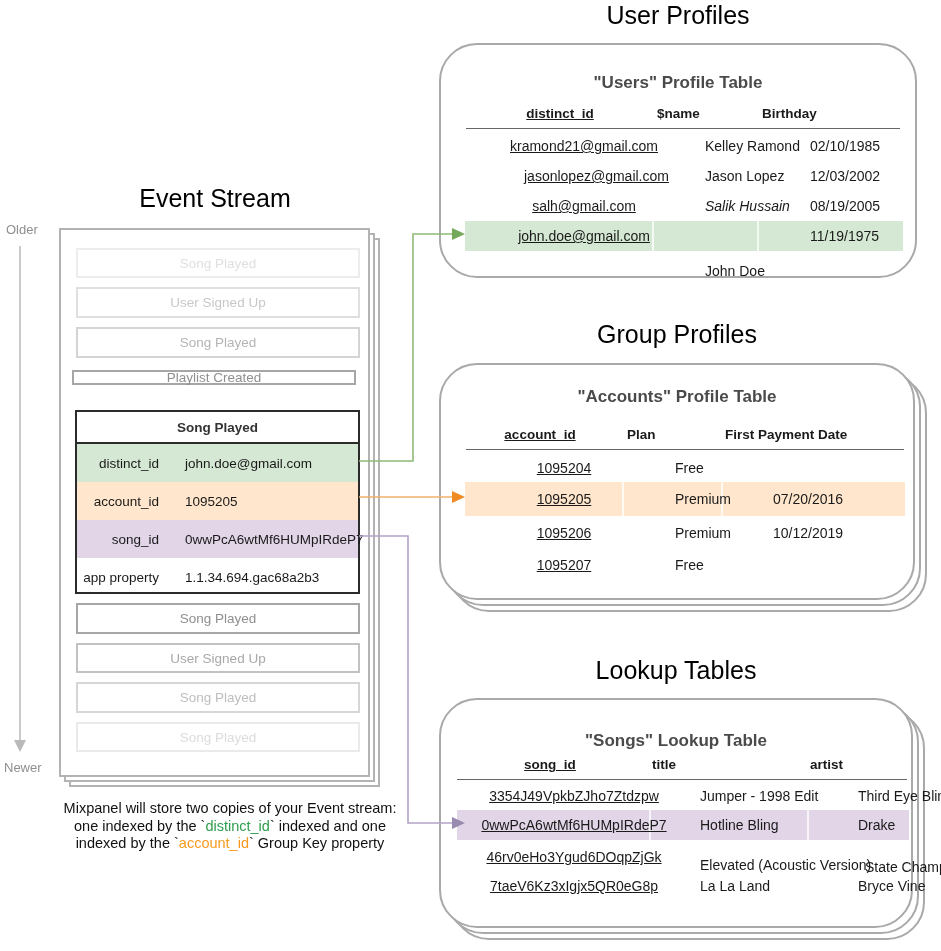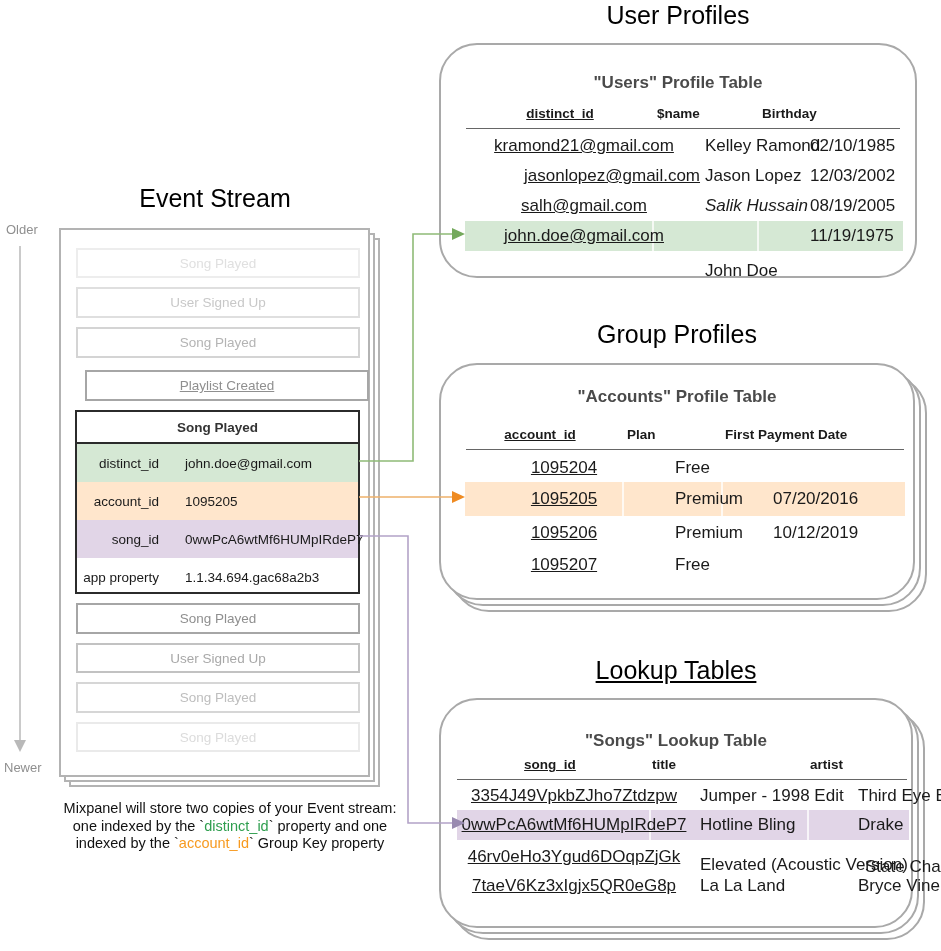--- a/index.html
+++ b/index.html
@@ -24,21 +24,21 @@
     justify-content:center;font-weight:bold;font-size:13.5px;color:#333;
   }
   .prop-row{height:38px;position:relative;font-size:13.5px;}
   .prop-key{position:absolute;left:0;top:0;width:82px;height:38px;display:flex;align-items:center;justify-content:flex-end;}
   .prop-val{position:absolute;left:108px;top:0;height:38px;display:flex;align-items:center;}
 
   
   .card{background:#fff;border:2px solid #a9a9a9;border-radius:38px;}
   .card-title{font-size:17px;font-weight:bold;color:#4a4a4a;text-align:center;white-space:nowrap;}
   .th{font-size:13.5px;font-weight:bold;white-space:nowrap;}
-  .td{font-size:17px;white-space:nowrap;padding-left:48px;}
+  .td{font-size:14px;white-space:nowrap;padding-left:48px;}
   .u{text-decoration:underline;}
   .hline{height:1px;background:#666;}
   .band{position:absolute;}
   .band .sep{position:absolute;top:0;bottom:0;width:2px;background:rgba(255,255,255,0.75);}
   .cell-c{position:absolute;text-align:center;}
   .row-line{position:absolute;height:30px;display:flex;align-items:center;}
 
   .caption{font-size:14.5px;line-height:17.5px;text-align:center;color:#111;}
   .caption .code{font-family:"Liberation Sans",sans-serif;}
   svg.overlay{position:absolute;left:0;top:0;z-index:6;pointer-events:none;}
@@ -60,21 +60,21 @@
 
     <div class="abs event-row ghost-top" style="left: 15px; top: 18px; width: 284px; height: 30px; border-color: rgb(237, 237, 237); color: rgb(224, 224, 224);">
         <span>Song Played</span>
       </div>
     <div class="abs event-row ghost-top" style="left: 15px; top: 57px; width: 284px; height: 31px; border-color: rgb(223, 223, 223); color: rgb(200, 200, 200);">
         <span>User Signed Up</span>
       </div>
     <div class="abs event-row ghost-top" style="left: 15px; top: 97px; width: 284px; height: 31px; border-color: rgb(212, 212, 212); color: rgb(180, 180, 180);">
         <span>Song Played</span>
       </div>
-    <div class="abs event-row ghost-top" style="left: 24px; top: 140px; width: 284px; height: 31px; border-color: rgb(166, 166, 166); color: rgb(143, 143, 143); text-decoration: underline;">
+    <div class="abs event-row ghost-top" style="left: 11px; top: 140px; width: 284px; height: 15px; border-color: rgb(166, 166, 166); color: rgb(143, 143, 143);">
         <span>Playlist Created</span>
       </div>
 
     <div class="abs event-card" style="left:14px;top:180px;width:285px;height:184px;">
       <div class="hdr">Song Played</div>
       <div class="prop-row" style="background-color: rgb(213, 232, 212);">
         <span class="prop-key">distinct_id</span>
         <span class="prop-val">john.doe@gmail.com</span>
       </div>
       <div class="prop-row" style="background-color: rgb(255, 230, 204);">
@@ -100,21 +100,21 @@
     <div class="abs event-row ghost-bot" style="left: 15px; top: 452px; width: 284px; height: 31px; border-color: rgb(214, 214, 214); color: rgb(190, 190, 190);">
         <span>Song Played</span>
       </div>
     <div class="abs event-row ghost-bot" style="left: 15px; top: 492px; width: 284px; height: 30px; border-color: rgb(234, 234, 234); color: rgb(220, 220, 220);">
         <span>Song Played</span>
       </div>
   </div>
 
   <div class="abs caption" style="left:30px;top:800px;width:400px;">
     <div>Mixpanel will store two copies of your Event stream:</div>
-    <div><span>one indexed by the `</span><span class="code" style="color: rgb(46, 158, 78);">distinct_id</span><span>` property and one</span></div>
+    <div><span>one indexed by the `</span><span class="code" style="color: rgb(46, 158, 78);">distinct_id</span><span>` indexed and one</span></div>
     <div><span>indexed by the `</span><span class="code" style="color: rgb(247, 154, 31);">account_id</span><span>` Group Key property</span></div>
   </div>
 
   <div class="abs section-title" style="left:439px;top:1px;width:478px;">User Profiles</div>
 
   <div class="abs card" style="left:439px;top:43px;width:478px;height:235px;">
     <div class="abs card-title" style="left:0;top:28px;width:474px;">"Users" Profile Table</div>
 
     <div class="abs th u cell-c" style="left:35px;top:61px;width:168px;">distinct_id</div>
     <div class="abs th" style="left:216px;top:61px;">$name</div>
@@ -217,21 +217,21 @@
         <span class="td u">1095207</span>
       </div>
     <div class="row-line" style="left:186px;top:185px;">
         <span class="td">Free</span>
       </div>
     <div class="row-line" style="left:284px;top:185px;">
         <span class="td"></span>
       </div>
   </div>
 
-  <div class="abs section-title" style="left:439px;top:656px;width:474px;text-decoration:underline;">Lookup Tables</div>
+  <div class="abs section-title" style="left:439px;top:656px;width:474px;">Lookup Tables</div>
 
   <div class="abs card" style="left:451px;top:710px;width:474px;height:230px;"></div>
   <div class="abs card" style="left:445px;top:704px;width:474px;height:230px;"></div>
   <div class="abs card" style="left:439px;top:698px;width:474px;height:230px;">
     <div class="abs card-title" style="left:0;top:31px;width:470px;">"Songs" Lookup Table</div>
     <div class="abs th u cell-c" style="left:16px;top:57px;width:186px;">song_id</div>
     <div class="abs th" style="left:211px;top:57px;">title</div>
     <div class="abs th" style="left:369px;top:57px;">artist</div>
     <div class="abs hline" style="left:16px;top:79px;width:450px;"></div>
 

